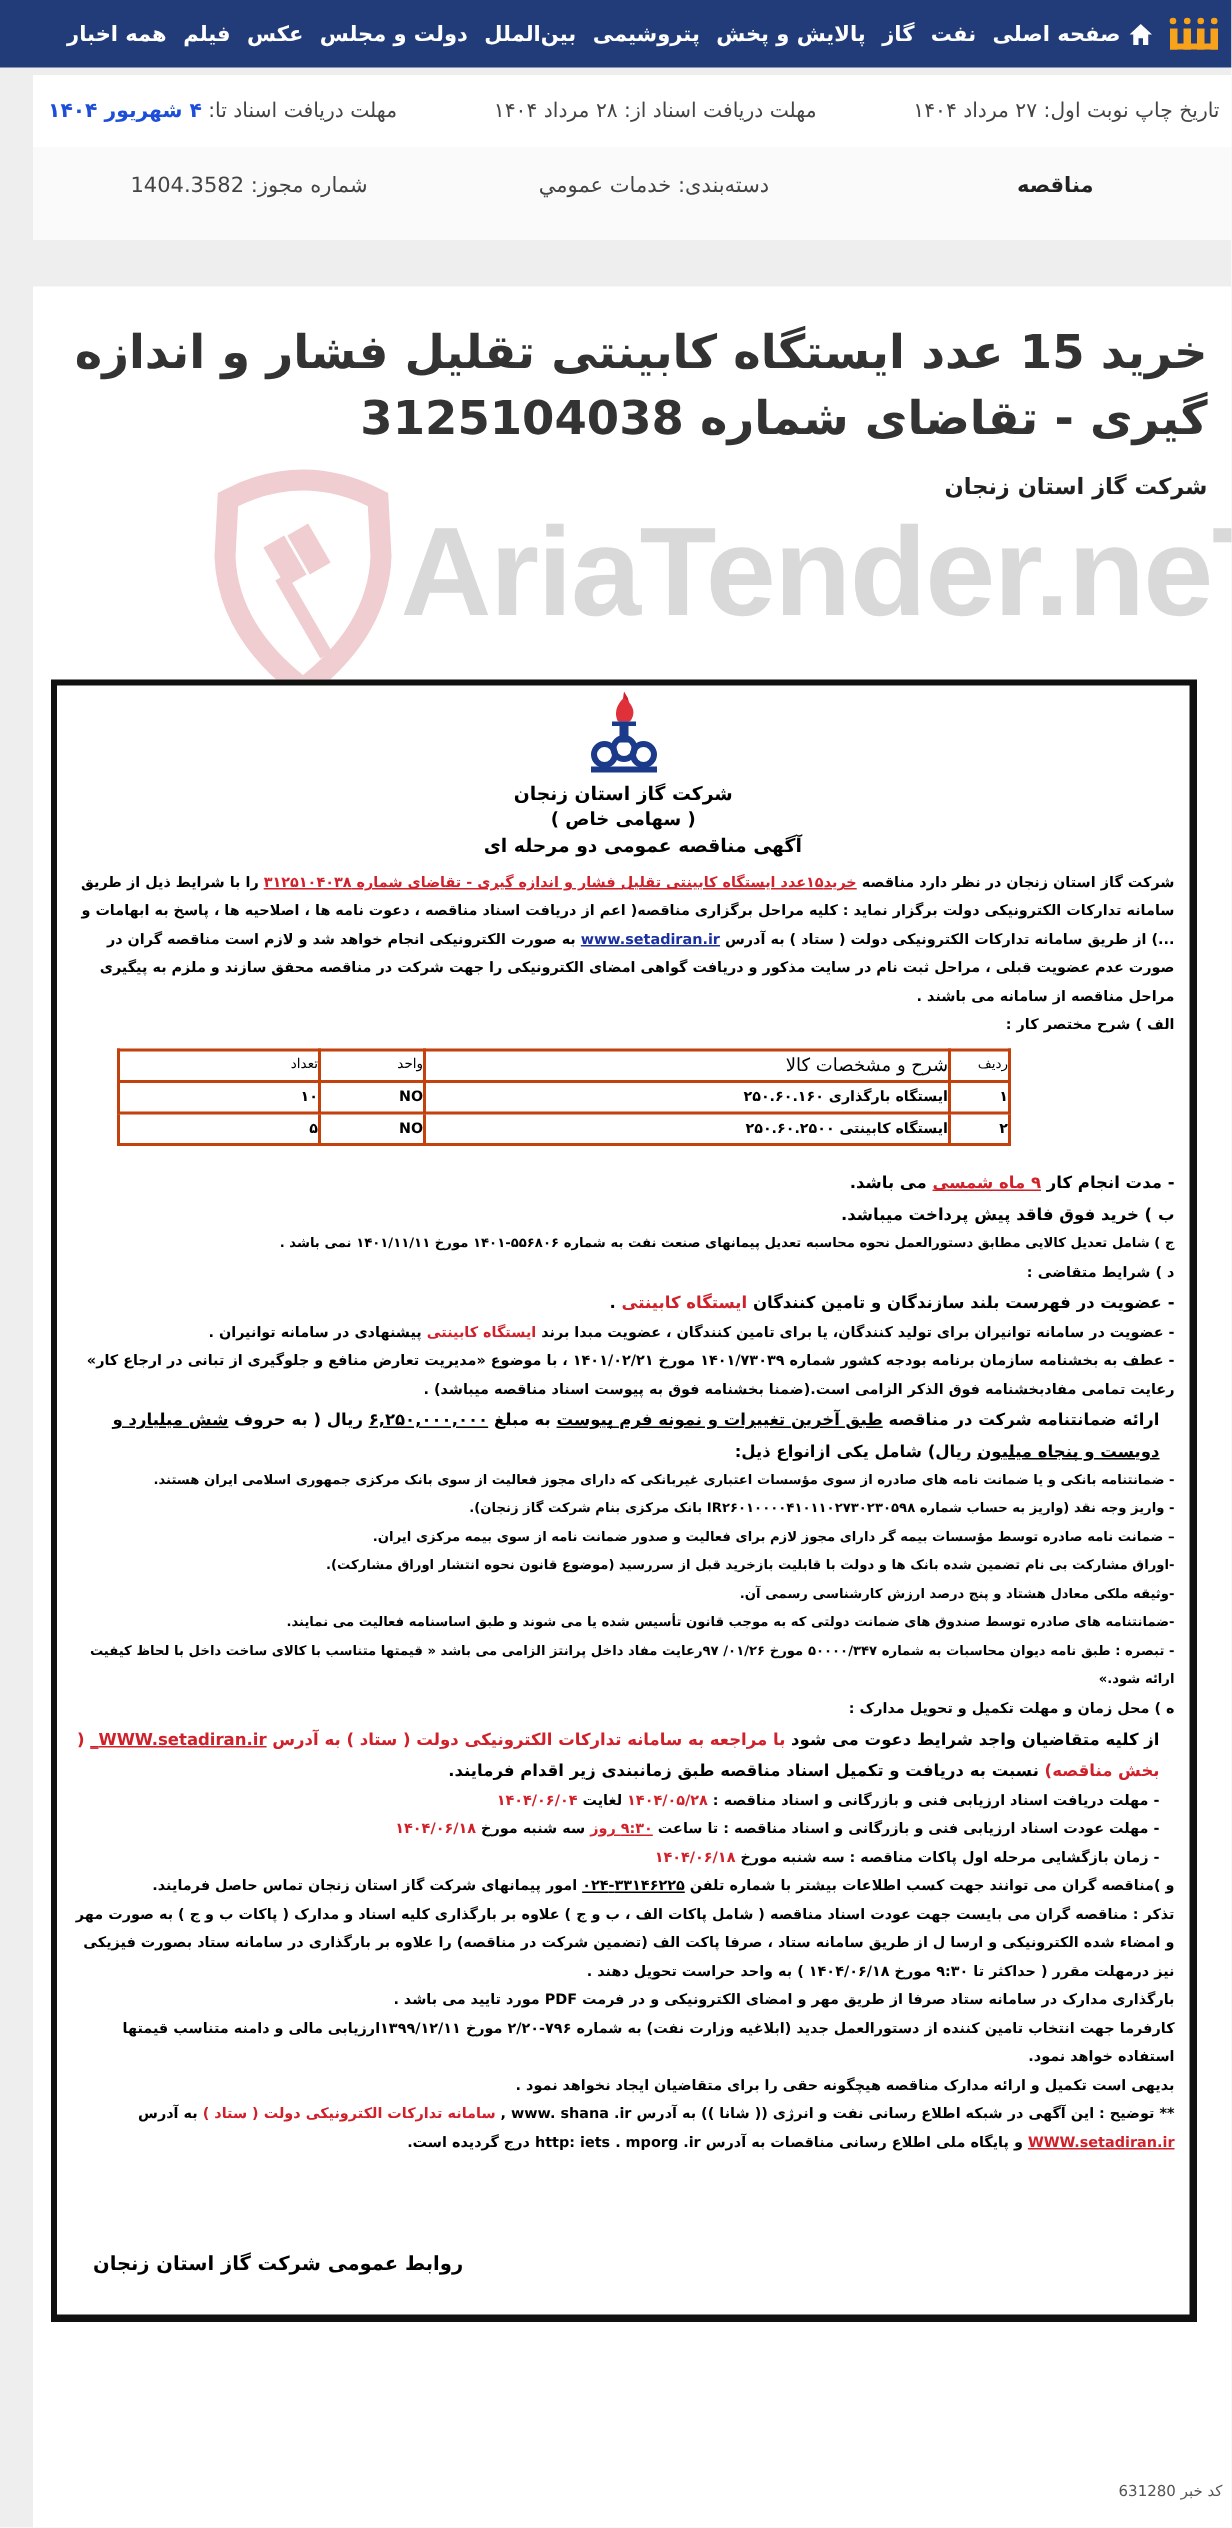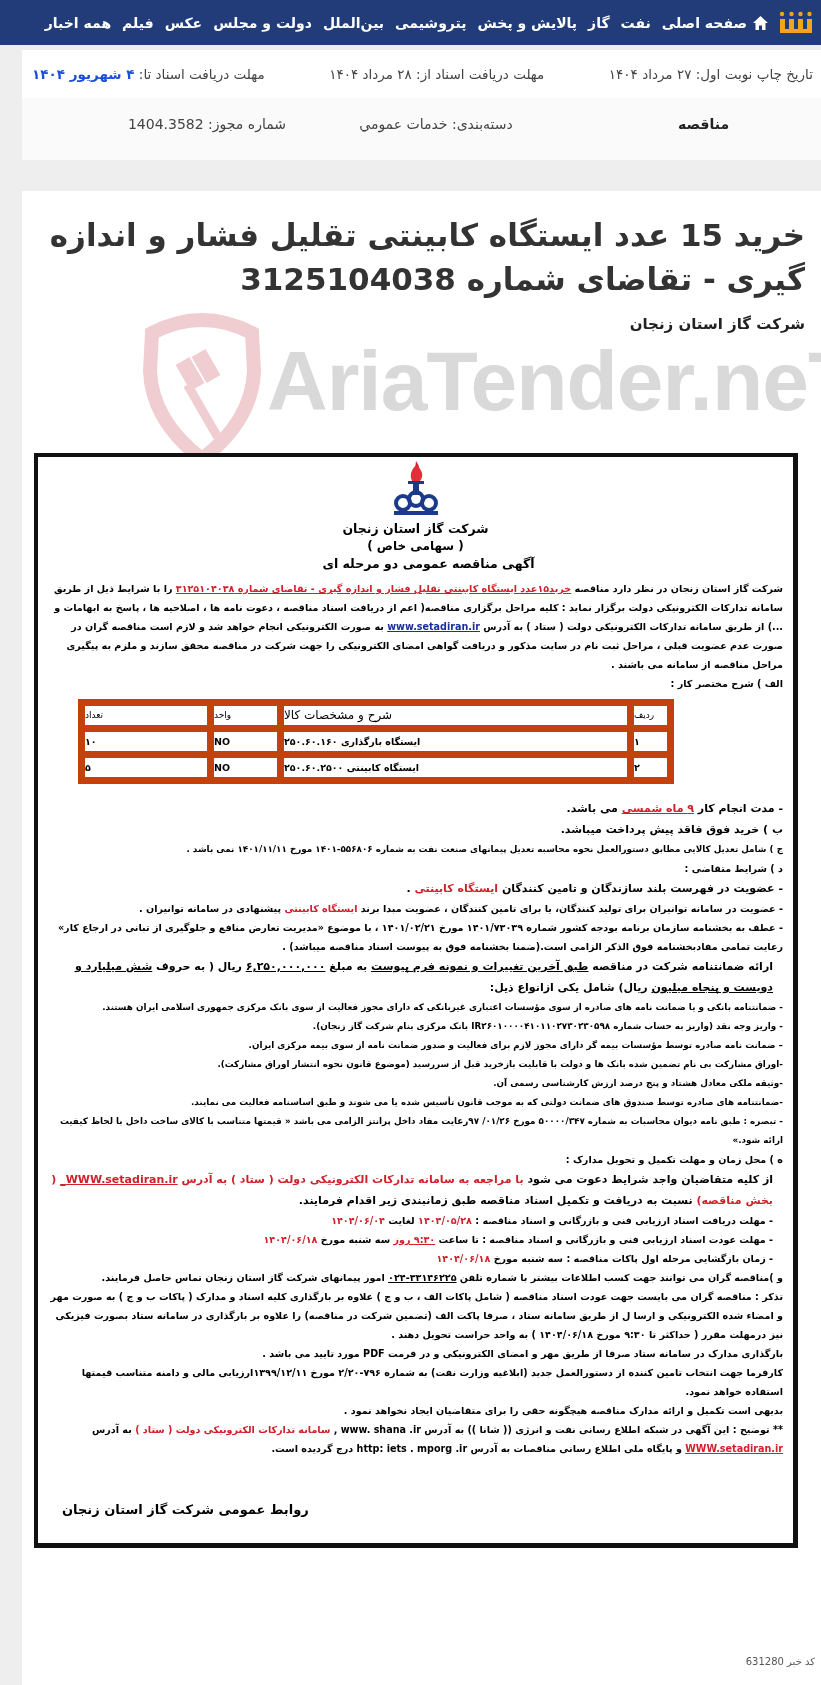--- a/index.html
+++ b/index.html
@@ -13,21 +13,21 @@
   .nav-list { display: flex; align-items: center; list-style: none; }
   .nav-item { color: #fff; font-size: 14px; font-weight: bold; margin-left: 11px; white-space: nowrap; cursor: pointer; }
 
   
   .info-card { position: absolute; top: 50px; left: 22px; width: 799px; height: 110px; background: #fafafa; }
   .info-row1 { height: 48px; background: #fff; display: flex; align-items: center; justify-content: space-between; padding: 0 8px 0 10px; font-size: 13.5px; color: #444; }
   .info-row1 b { font-weight: bold; color: #1d4ed8; }
   .info-row2 { height: 52px; display: flex; align-items: center; font-size: 14px; color: #444; }
   .info-row2 .type { width: 235px; text-align: center; font-weight: bold; color: #222; }
   .info-row2 .cat { width: 300px; text-align: center; }
-  .info-row2 .permit { width: 240px; }
+  .info-row2 .permit { width: 240px; text-align: center; }
 
   
   .main-card { position: absolute; top: 191px; left: 22px; width: 799px; height: 1500px; background: #fff; }
   .title { position: absolute; top: 22px; right: 16px; width: 770px; font-size: 31px; line-height: 44px; font-weight: bold; color: #333; text-align: right; }
   .company { position: absolute; top: 124px; right: 16px; font-size: 15px; font-weight: bold; color: #222; }
 
   
   .watermark { position: absolute; top: 120px; left: 120px; width: 640px; height: 150px; pointer-events: none; }
   .wm-shield { position: absolute; left: 0; top: 0; width: 120px; height: 150px; }
   .wm-text { position: absolute; left: 125px; top: 22px; font-family: "Liberation Sans", sans-serif; font-size: 84px; font-weight: bold; color: #d9d9d9; direction: ltr; letter-spacing: -1px; white-space: nowrap; }
@@ -39,21 +39,21 @@
   .doc-head .l1 { font-size: 12.5px; font-weight: bold; margin-top: 2px; }
   .doc-head .l2 { font-size: 12px; font-weight: bold; margin-top: 3px; }
   .doc-head .l3 { font-size: 12.5px; font-weight: bold; margin-top: 3px; margin-left: 26px; }
   .doc-body { padding: 8px 10px 0 10px; font-size: 9.6px; line-height: 19px; font-weight: bold; }
   .red { color: #d0202a; }
   .u { text-decoration: underline; }
   .link { color: #1a2fa0; text-decoration: underline; }
   .redu { color: #d0202a; text-decoration: underline; }
 
   table.items { margin: 6px auto 10px 30px; border-collapse: collapse; width: 596px; font-size: 9.5px; }
-  table.items th, table.items td { border: 7px solid #c2410c; height: 16px; text-align: left; font-weight: bold; }
+  table.items th, table.items td { border: 2px solid #c2410c; height: 16px; text-align: right; font-weight: bold; }
   table.items th { font-weight: normal; font-size: 9px; }
   table.items th.desc { font-size: 12px; }
 
   .p-big { font-size: 11px; line-height: 21px; }
   .p-sm { font-size: 8.8px; line-height: 19px; }
   .indent { padding-right: 10px; text-align: right; }
   .signature { position: absolute; bottom: 26px; left: 24px; font-size: 13px; font-weight: bold; }
 
   .news-code { position: absolute; bottom: 24px; right: 6px; font-size: 10px; color: #555; }
 </style>

